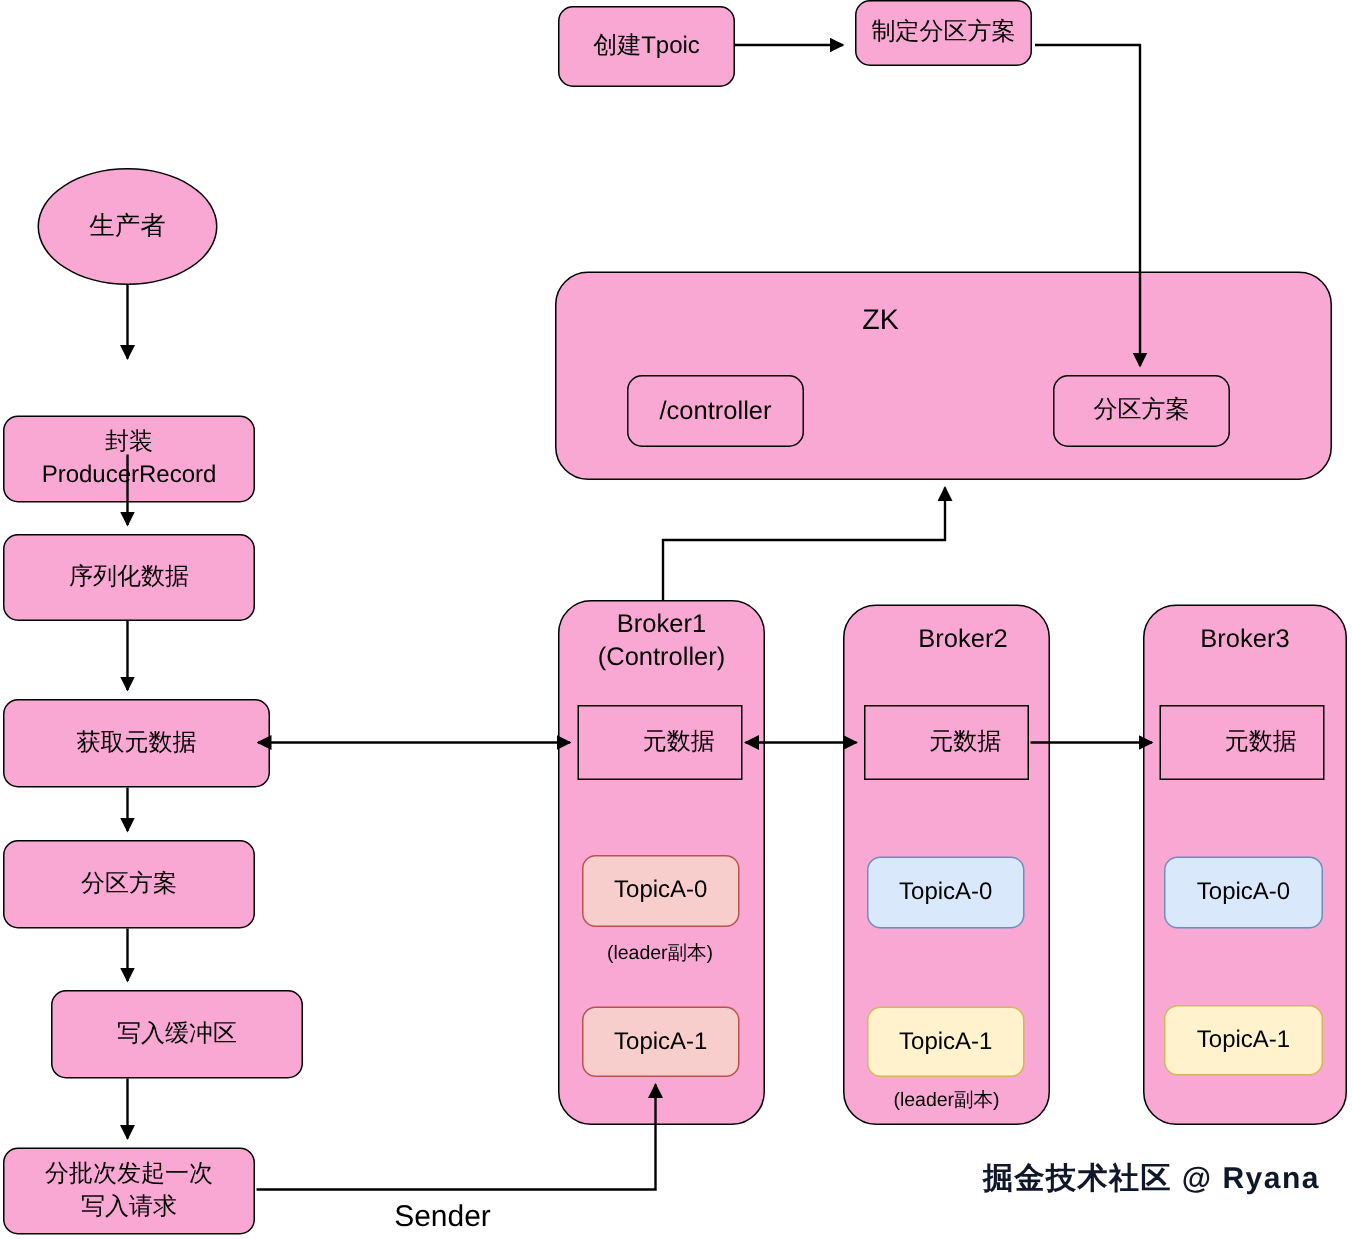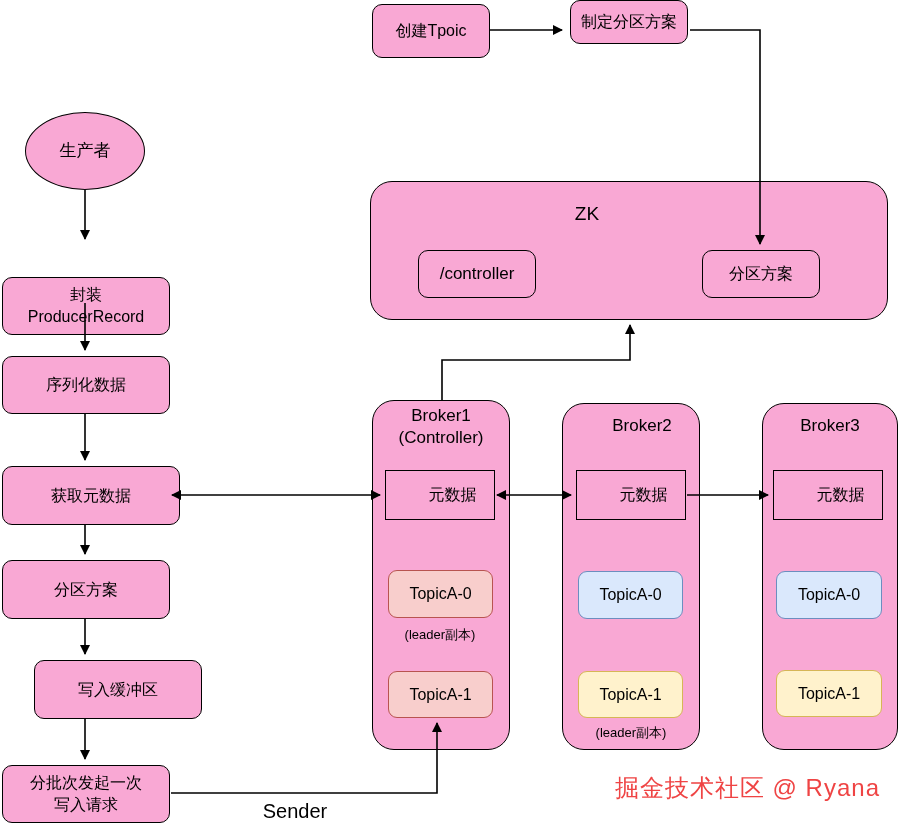--- a/index.html
+++ b/index.html
@@ -24,22 +24,22 @@
   .topic.red{background:#f8cecc;border-color:#b85450;}
   .topic.blue{background:#dae8fc;border-color:#6c8ebf;}
   .topic.yellow{background:#fff2cc;border-color:#d6b656;}
   .note{
     position:absolute;font-size:13px;text-align:center;z-index:2;white-space:nowrap;
   }
   .freelabel{position:absolute;font-size:20px;z-index:2;}
   .zk-title{font-size:19px;}
   .arrows{position:absolute;left:0;top:0;z-index:3;pointer-events:none;}
   .watermark{
-    position:absolute;right:22px;top:772px;font-size:24px;font-weight:normal;
-    color:#ef4444;text-shadow:1px 1px 0 #ffffff, 2px 2px 1px rgba(255,255,255,.8);
+    position:absolute;right:22px;top:772px;font-size:20px;font-weight:bold;
+    color:#0f172a;text-shadow:1px 1px 0 #ffffff, 2px 2px 1px rgba(255,255,255,.8);
     z-index:4;letter-spacing:1px;
   }
 </style>
 </head>
 <body>
 
 <div class="canvas">
 
   <div class="node rounded" style="left:372px;top:4px;width:118px;height:54px;">创建Tpoic</div>
   <div class="node rounded" style="left:570px;top:0;width:118px;height:44px;">制定分区方案</div>

